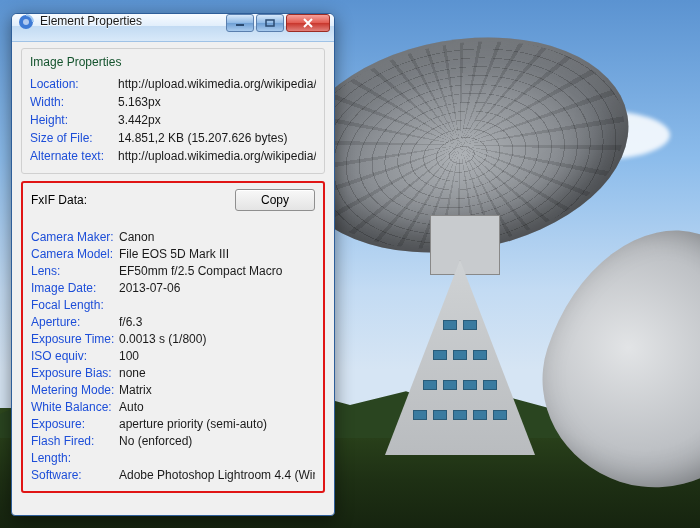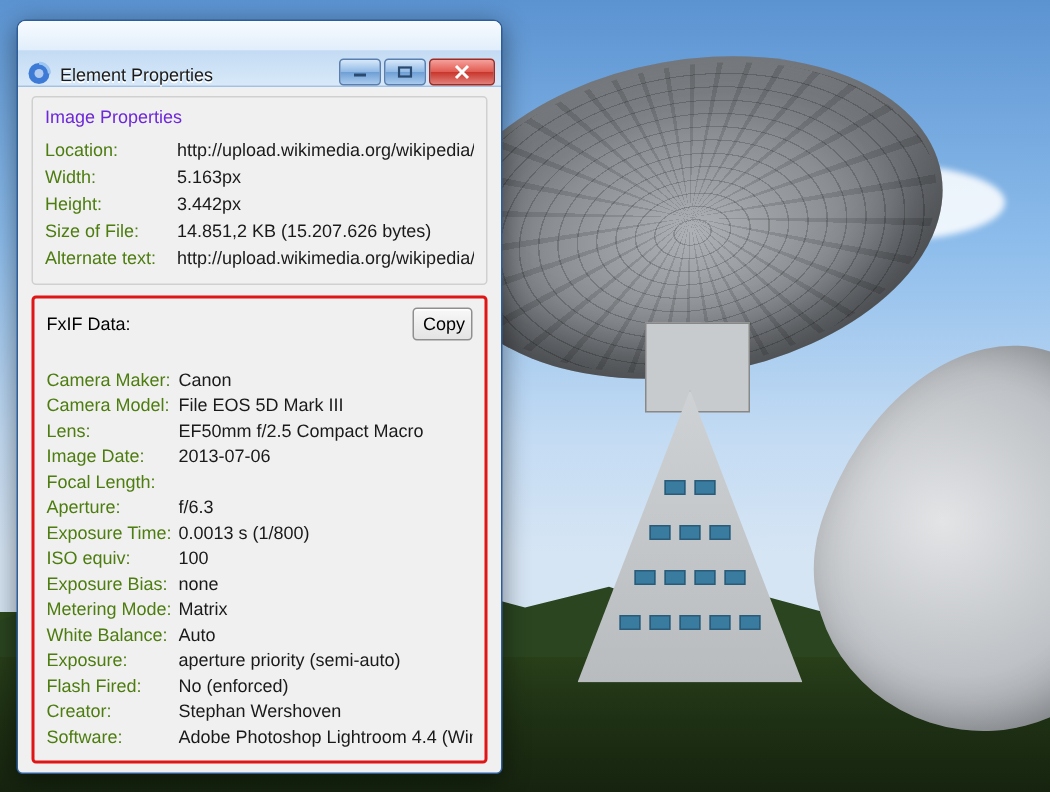--- a/index.html
+++ b/index.html
@@ -78,24 +78,24 @@
     left: 11px; top: 13px;
     width: 324px;
     height: 503px;
     border: 1px solid #2E5E99;
     border-radius: 6px 6px 4px 4px;
     background: #F0F0F0;
     box-shadow: 0 4px 18px rgba(0,0,0,0.45);
     overflow: hidden;
   }
   .titlebar {
-    height: 44px;
+    height: 28px;
     background: linear-gradient(180deg, #F8FBFF 0%, #E1EEFB 45%, #C3DBF3 46%, #D8E9F9 100%);
     border-bottom: 1px solid #9FC2E6;
-    display: flex; align-items: flex-end;
+    display: flex; align-items: flex-start;
     padding: 0 4px 0 6px;
     gap: 6px;
   }
   .app-icon {
     width: 16px; height: 16px;
   }
   .title-text { color: #1A1A1A; flex: 1; font-size: 12px; text-shadow: 0 1px 0 #fff;}
   .winbtns { display:flex; gap:0; }
   .winbtn {
     width: 28px; height: 18px;
@@ -120,37 +120,37 @@
     height: calc(100% - 28px);
   }
   .group {
     border: 1px solid #D0D0D0;
     border-radius: 3px;
     background:#F0F0F0;
     padding: 6px 8px 8px 8px;
     position: relative;
   }
   .group-title {
-    font-size: 12px; color:#6d28d9;
+    font-size: 12px; color:#14532d;
     margin-bottom: 6px;
   }
   .row { display:flex; padding: 2px 0; }
-  .lbl { width: 88px; color:#4d7c0f; }
+  .lbl { width: 88px; color:#1d4ed8; }
   .val { flex:1; color:#1A1A1A; white-space:nowrap; overflow:hidden; text-overflow:clip; }
   .group.exif {
     margin-top: 7px;
     border: 2px solid #E01515;
     padding-top: 6px;
   }
   .exif-header {
     display:flex; align-items:center; justify-content:space-between;
     margin-bottom: 17px;
   }
   .copy-btn {
-    width: 40px; height: 22px;
+    width: 80px; height: 22px;
     font-family: inherit; font-size:12px;
     background: linear-gradient(180deg,#F8F8F8 0%, #E4E4E4 100%);
     border: 1px solid #8F8F8F;
     border-radius: 3px;
     cursor: pointer;
     box-shadow: inset 0 1px 0 #fff;
   }
   .exif .lbl { width: 88px; }
   .exif .row { padding: 1.5px 0; }
 </style>
@@ -294,22 +294,21 @@
         </div>
       <div class="row">
           <span class="lbl">Exposure:</span>
           <span class="val">aperture priority (semi-auto)</span>
         </div>
       <div class="row">
           <span class="lbl">Flash Fired:</span>
           <span class="val">No (enforced)</span>
         </div>
       <div class="row">
-          <span class="lbl">Creator:</span>
-          <span class="val">Stephan Wershoven</span>
+          <span class="lbl">Length:</span>
         </div>
       <div class="row">
           <span class="lbl">Software:</span>
           <span class="val">Adobe Photoshop Lightroom 4.4 (Windo</span>
         </div>
     </div>
 
   </div>
 </div>
 

